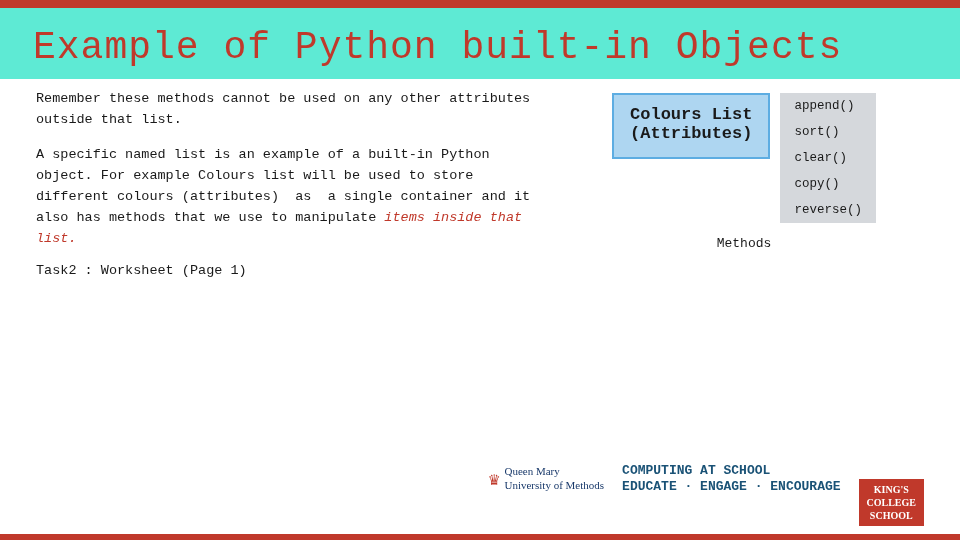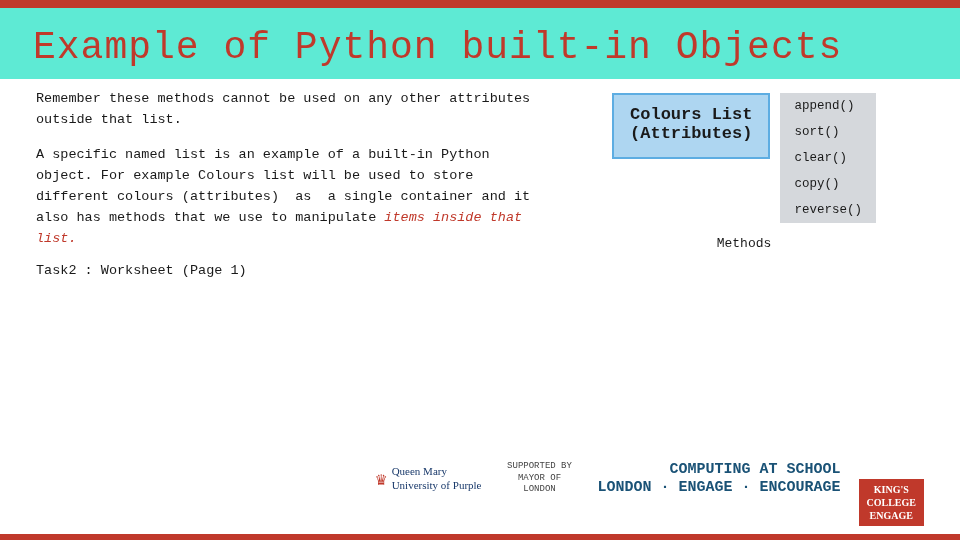--- a/index.html
+++ b/index.html
@@ -167,24 +167,24 @@
 
     .mayor-logo {
       font-size: 9px;
       color: #444;
       text-align: center;
       line-height: 1.3;
       max-width: 80px;
     }
 
     .cas-logo {
-      font-size: 15px;
+      font-size: 13px;
       color: #1a5276;
       font-weight: bold;
-      text-align: right;
+      text-align: left;
       line-height: 1.2;
     }
 
     .kings-logo {
       background: #c0392b;
       color: white;
       font-size: 10px;
       font-weight: bold;
       padding: 4px 8px;
       text-align: center;
@@ -257,32 +257,28 @@
       </div>
     </div>
 
   </div>
 
   <div class="footer-area">
     <div class="qm-logo">
       <span class="qm-crown">♛</span>
       <div class="qm-text">
         <div>Queen Mary</div>
-        <div>University of Purple</div>
+        <div>University of Methods</div>
       </div>
-    </div>
-    <div class="mayor-logo">
-      <div>SUPPORTED BY</div>
-      <div>MAYOR OF LONDON</div>
     </div>
     <div class="cas-logo">
       <div>COMPUTING AT SCHOOL</div>
-      <div>LONDON · ENGAGE · ENCOURAGE</div>
+      <div>EDUCATE · ENGAGE · ENCOURAGE</div>
     </div>
     <div class="kings-logo">
       <div>KING'S</div>
       <div>COLLEGE</div>
-      <div>ENGAGE</div>
+      <div>SCHOOL</div>
     </div>
   </div>
 
   <div class="bottom-bar"></div>
 </div>
 
 </body></html>

